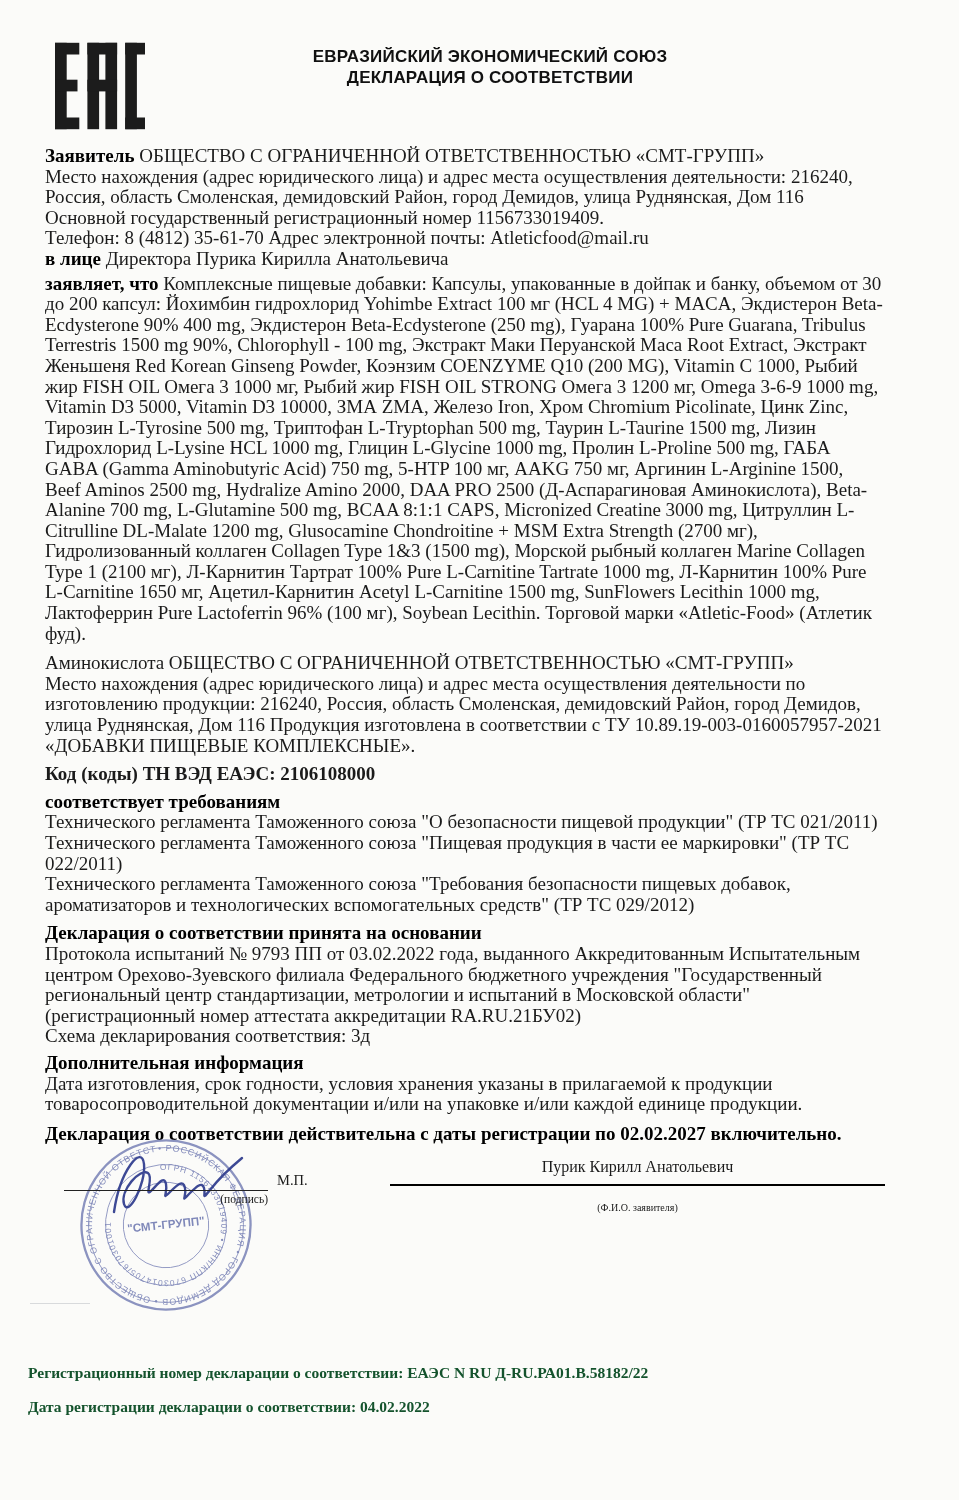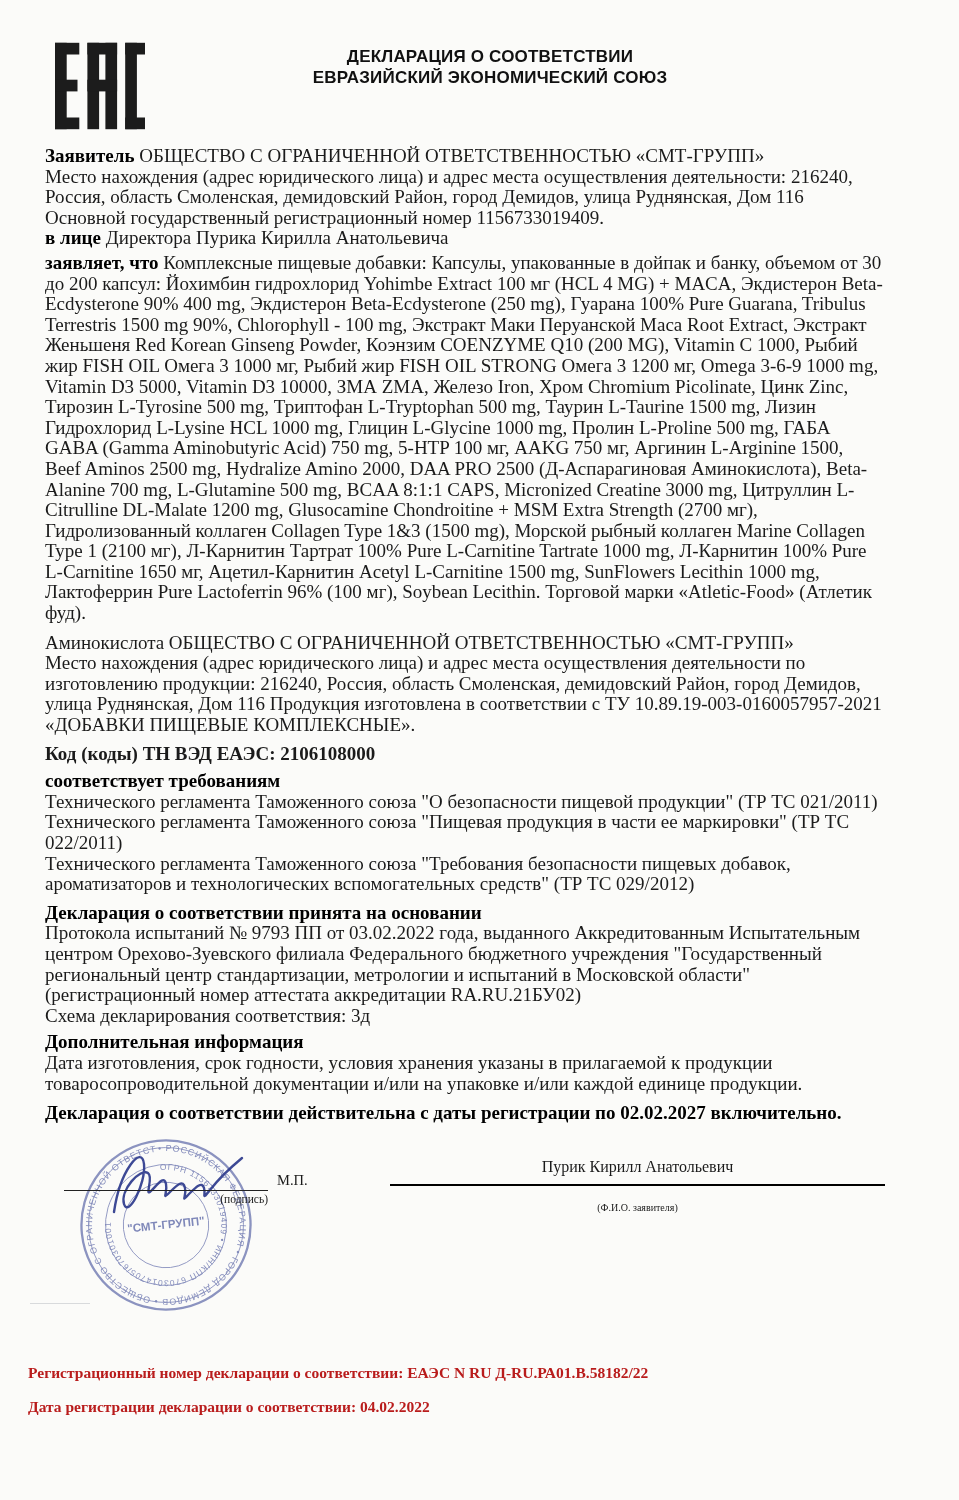--- a/index.html
+++ b/index.html
@@ -38,21 +38,21 @@
   .stamp-wrap { position:absolute; left:68px; top:1136px; width:196px; height:178px; transform:rotate(-6deg); opacity:.85; }
   .sig-svg { position:absolute; left:92px; top:1130px; }
   .sign-line { position:absolute; left:64px; top:1190px; width:204px; border-top:1.6px solid #222; }
   .sign-label { position:absolute; left:64px; top:1193px; width:204px; text-align:right; font-size:11.5px; color:#222; }
   .mp { position:absolute; left:277px; top:1172px; font-size:14.5px; }
   .fio-block { position:absolute; left:390px; top:1158px; width:495px; text-align:center; }
   .fio-name { font-size:16px; }
   .fio-line { margin-top:8px; border-top:2.6px solid #000; }
   .fio-label { margin-top:16px; font-size:10px; color:#222; }
   
-  .footer { position:absolute; left:28px; top:1364px; width:900px; font-weight:bold; font-size:15.5px; color:#b91c1c; }
+  .footer { position:absolute; left:28px; top:1364px; width:900px; font-weight:bold; font-size:15.5px; color:#14532d; }
   .footer .reg-date { margin-top:16px; }
   .scan-mark { position:absolute; left:30px; top:1303px; width:60px; border-top:1px solid rgba(60,70,90,.18); }
 </style>
 </head>
 <body>
 
 <div class="page">
 
   <div class="eac-logo">
     <svg width="90" height="92" viewBox="0 0 100 96" aria-hidden="true">
@@ -69,29 +69,30 @@
         <rect x="36" y="41" width="33" height="13"></rect>
 
         <rect x="78" y="0" width="13" height="96"></rect>
         <rect x="78" y="0" width="22" height="13"></rect>
         <rect x="78" y="83" width="22" height="13"></rect>
       </g>
     </svg>
   </div>
 
   <div class="doc-title">
+    <div>ЕВРАЗИЙСКИЙ ЭКОНОМИЧЕСКИЙ СОЮЗ</div>
     <div>ДЕКЛАРАЦИЯ О СООТВЕТСТВИИ</div>
-    <div>ЕВРАЗИЙСКИЙ ЭКОНОМИЧЕСКИЙ СОЮЗ</div>
   </div>
 
   <div class="doc-body">
 
     <p><b>Заявитель</b><span> ОБЩЕСТВО С ОГРАНИЧЕННОЙ ОТВЕТСТВЕННОСТЬЮ «СМТ-ГРУПП»</span></p>
     <p>Место нахождения (адрес юридического лица) и адрес места осуществления деятельности: 216240, Россия, область Смоленская, демидовский Район, город Демидов, улица Руднянская, Дом 116</p>
     <p>Основной государственный регистрационный номер 1156733019409.</p>
+    <p>Телефон: 8 (4812) 35-61-70 Адрес электронной почты: Atleticfood@mail.ru</p>
     <p><b>в лице</b><span> Директора Пурика Кирилла Анатольевича</span></p>
 
     <p class="m4"><b>заявляет, что</b><span> Комплексные пищевые добавки: Капсулы, упакованные в дойпак и банку, объемом от 30 до 200 капсул: Йохимбин гидрохлорид Yohimbe Extract 100 мг (HCL 4 MG) + MACA, Экдистерон Beta-Ecdysterone 90% 400 mg, Экдистерон Beta-Ecdysterone (250 mg), Гуарана 100% Pure Guarana, Tribulus Terrestris 1500 mg 90%, Chlorophyll - 100 mg, Экстракт Маки Перуанской Maca Root Extract, Экстракт Женьшеня Red Korean Ginseng Powder, Коэнзим COENZYME Q10 (200 MG), Vitamin C 1000, Рыбий жир FISH OIL Омега 3 1000 мг, Рыбий жир FISH OIL STRONG Омега 3 1200 мг, Omega 3-6-9 1000 mg, Vitamin D3 5000, Vitamin D3 10000, ЗМА ZMA, Железо Iron, Хром Chromium Picolinate, Цинк Zinc, Тирозин L-Tyrosine 500 mg, Триптофан L-Tryptophan 500 mg, Таурин L-Taurine 1500 mg, Лизин Гидрохлорид L-Lysine HCL 1000 mg, Глицин L-Glycine 1000 mg, Пролин L-Proline 500 mg, ГАБА GABA (Gamma Aminobutyric Acid) 750 mg, 5-HTP 100 мг, AAKG 750 мг, Аргинин L-Arginine 1500, Beef Aminos 2500 mg, Hydralize Amino 2000, DAA PRO 2500 (Д-Аспарагиновая Аминокислота), Beta-Alanine 700 mg, L-Glutamine 500 mg, BCAA 8:1:1 CAPS, Micronized Creatine 3000 mg, Цитруллин L-Citrulline DL-Malate 1200 mg, Glusocamine Chondroitine + MSM Extra Strength (2700 мг), Гидролизованный коллаген Collagen Type 1&amp;3 (1500 mg), Морской рыбный коллаген Marine Collagen Type 1 (2100 мг), Л-Карнитин Тартрат 100% Pure L-Carnitine Tartrate 1000 mg, Л-Карнитин 100% Pure L-Carnitine 1650 мг, Ацетил-Карнитин Acetyl L-Carnitine 1500 mg, SunFlowers Lecithin 1000 mg, Лактоферрин Pure Lactoferrin 96% (100 мг), Soybean Lecithin. Торговой марки «Atletic-Food» (Атлетик фуд).</span></p>
 
     <p class="m9">Аминокислота ОБЩЕСТВО С ОГРАНИЧЕННОЙ ОТВЕТСТВЕННОСТЬЮ «СМТ-ГРУПП»</p>
     <p>Место нахождения (адрес юридического лица) и адрес места осуществления деятельности по изготовлению продукции: 216240, Россия, область Смоленская, демидовский Район, город Демидов, улица Руднянская, Дом 116 Продукция изготовлена в соответствии с ТУ 10.89.19-003-0160057957-2021 «ДОБАВКИ ПИЩЕВЫЕ КОМПЛЕКСНЫЕ».</p>
 
     <p class="m8">Код (коды) ТН ВЭД ЕАЭС: 2106108000</p>
 
     <p class="m7"><b>соответствует требованиям</b></p>

